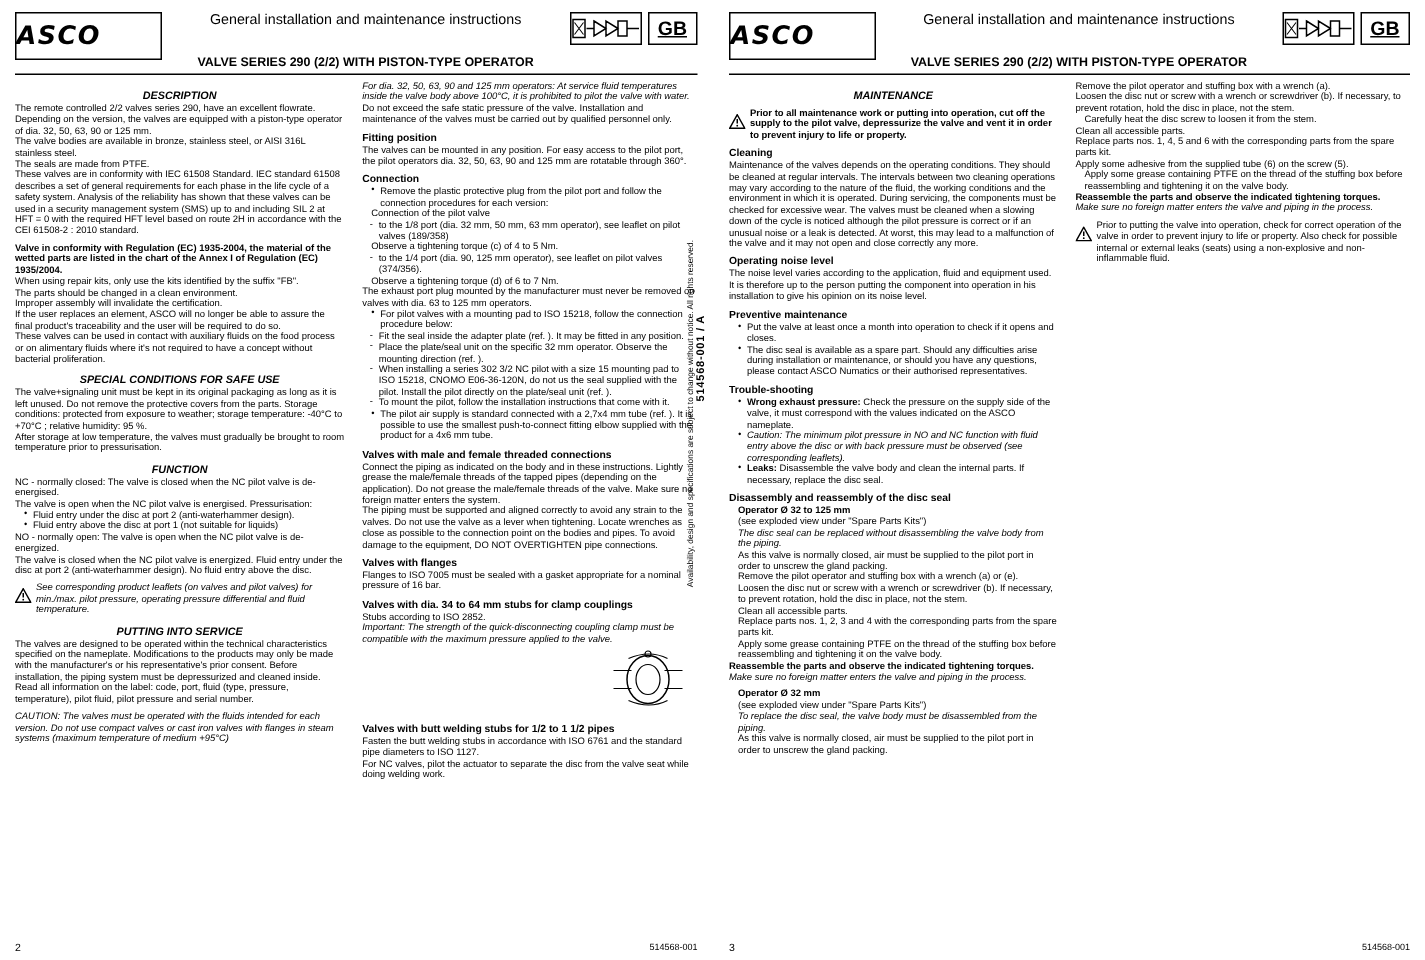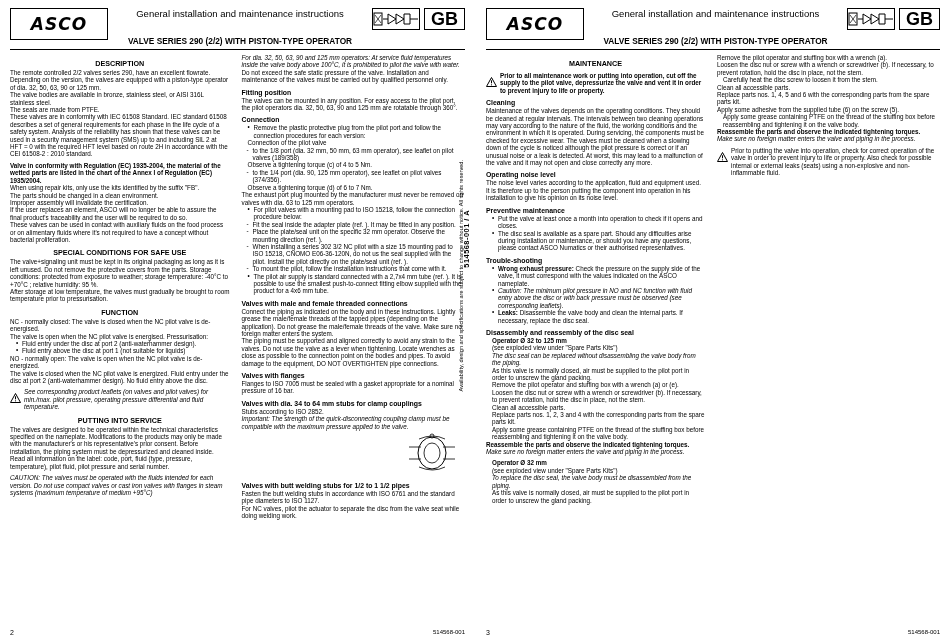--- a/index.html
+++ b/index.html
@@ -2,34 +2,34 @@
 <html><head>
 <meta charset="utf-8">
 <style>
   html,body{margin:0;padding:0;background:#fff;}
   body{width:950px;height:640px;font-family:"Liberation Sans",sans-serif;color:#000;overflow:hidden;}
   .sheet{width:950px;height:640px;display:flex;}
   .page{width:475px;height:640px;box-sizing:border-box;padding:8px 10px 6px 10px;position:relative;}
   .page.right{border-left:1px solid #fff;}
   
   .hdr{display:flex;align-items:flex-start;border-bottom:1.6px solid #000;padding-bottom:3px;}
-  .logo-box{width:96px;flex:0 0 96px;border:1.6px solid #000;height:30px;display:flex;align-items:center;justify-content:center;}
+  .logo-box{width:96px;flex:0 0 96px;border:1.6px solid #000;height:30px;display:flex;align-items:center;}
   .logo-text{font-family:"DejaVu Sans",sans-serif;font-weight:bold;font-style:italic;font-size:17px;letter-spacing:1px;}
   .hdr-mid{flex:1;text-align:center;padding:0 6px;}
   .hdr-t1{font-size:9.5px;}
   .hdr-t2{font-size:8.3px;font-weight:bold;margin-top:17px;}
   .hdr-right{display:flex;align-items:center;gap:4px;}
   .symbol{border:1px solid #000;height:20px;display:flex;align-items:center;}
   .symbol svg{display:block;}
-  .gb{border:1.6px solid #000;font-weight:bold;font-size:18px;padding:1px 6px;line-height:18px;}
+  .gb{border:1.6px solid #000;font-weight:bold;font-size:13px;padding:1px 6px;line-height:18px;text-decoration:underline;}
   
   .cols{display:flex;margin-top:4px;height:560px;}
   .col{width:50%;box-sizing:border-box;padding-right:8px;}
   .col.second{padding-right:0;padding-left:4px;}
-  h2.sec{font-size:7.2px;font-weight:bold;text-align:center;margin:5px 0 1px 0;text-transform:uppercase;}
+  h2.sec{font-size:7.2px;font-weight:bold;text-align:center;margin:5px 0 1px 0;text-transform:uppercase;font-style:italic;}
   h3.sub{font-size:6.9px;font-weight:bold;margin:5px 0 1px 0;}
   p{font-size:6.3px;line-height:7.4px;margin:0 0 0 0;text-align:left;}
   p.gap{margin-top:4px;}
   ul{margin:0;padding-left:7px;list-style:none;}
   li{font-size:6.3px;line-height:7.4px;position:relative;padding-left:5px;margin-bottom:0;}
   li:before{content:"•";position:absolute;left:-1px;top:-1px;}
   li.dash:before{content:"-";}
   .ind{padding-left:6px;}
   .bold{font-weight:bold;}
   .ital{font-style:italic;}

